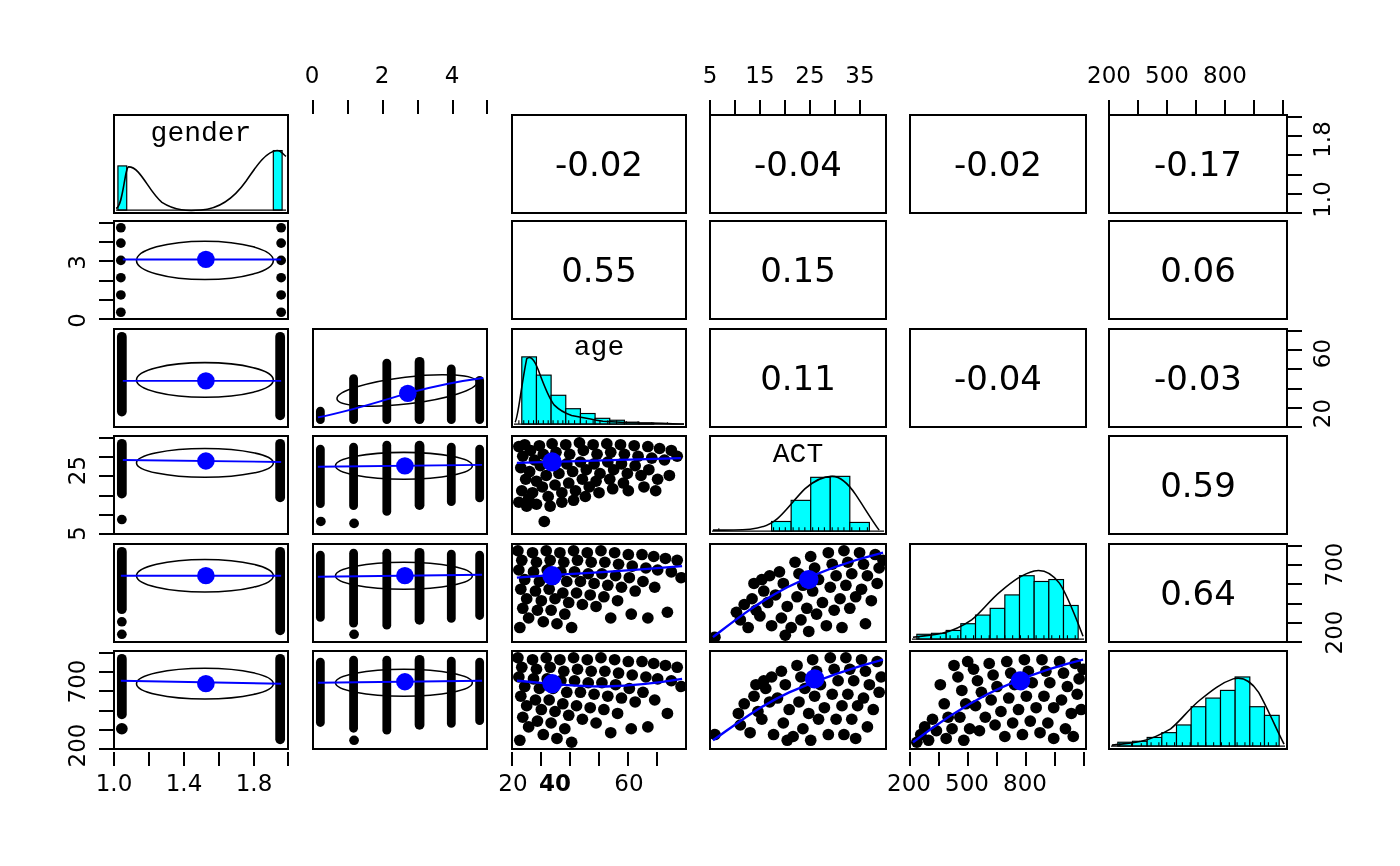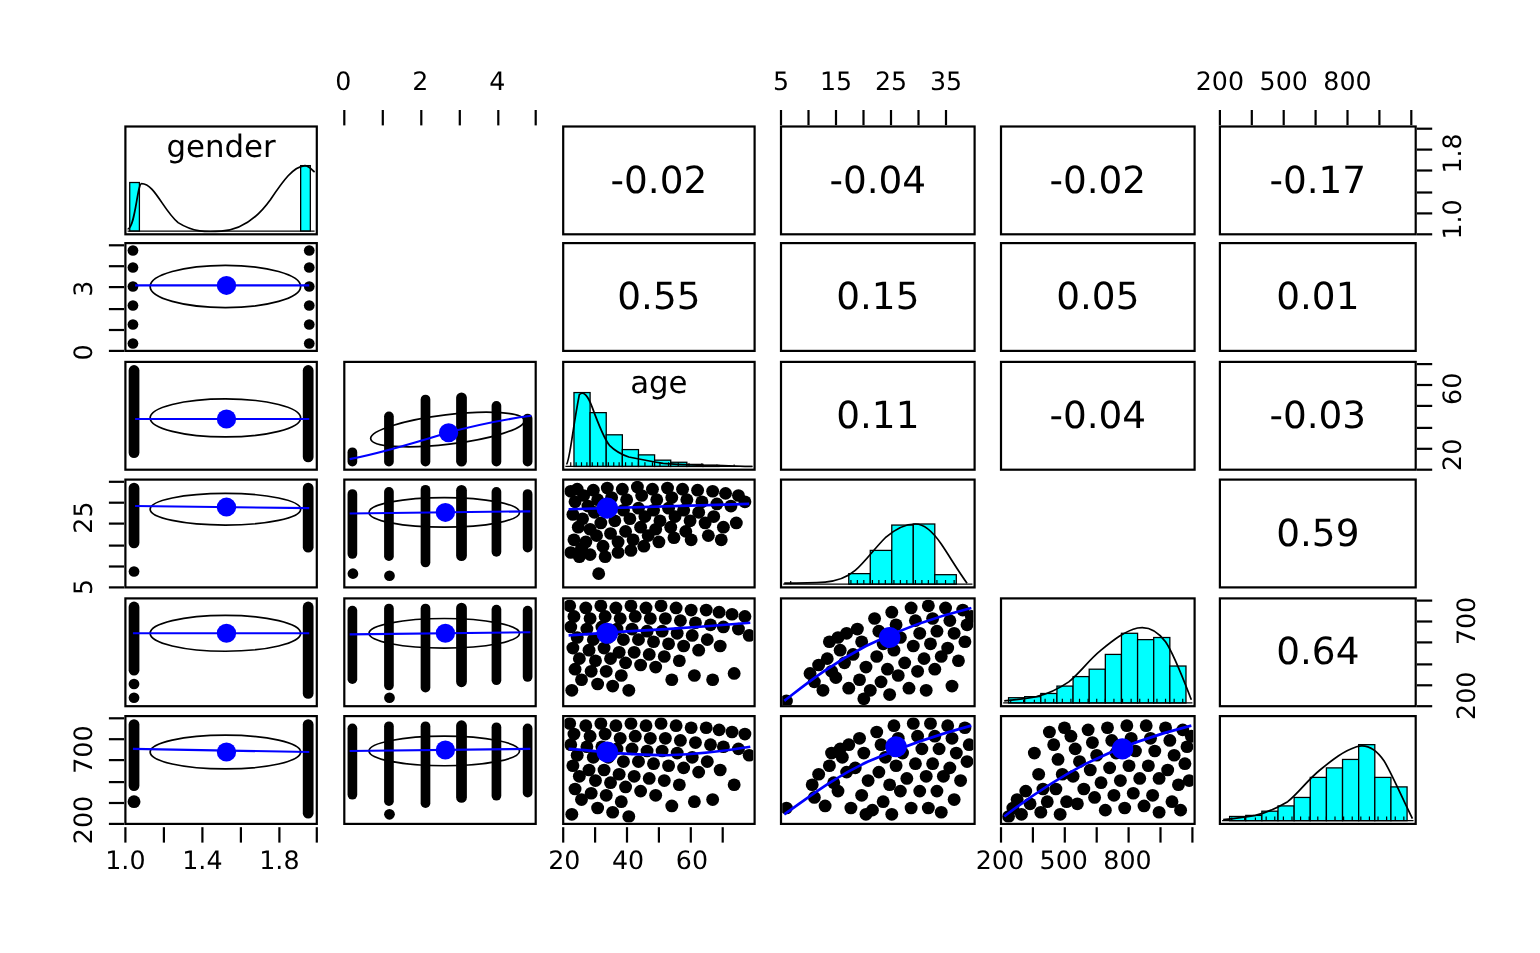--- a/index.html
+++ b/index.html
@@ -14,21 +14,21 @@
 
   
   .cell{position:absolute;box-sizing:border-box;}
   .cell.boxed{border:2px solid #000;background:#fff;}
 
   .corr{
     display:flex;align-items:center;justify-content:center;
     font-size:34px;letter-spacing:0px;line-height:1;
   }
 
-  .diag{overflow:hidden;}
+  .diag{overflow:hidden;font-family:Liberation Mono, monospace;}
   .diag .varname{
     position:absolute;left:0;right:0;top:4px;
     text-align:center;font-size:28px;line-height:1;
     pointer-events:none;z-index:6;
   }
   .diag .gfx{position:absolute;left:0;top:0;width:100%;height:100%;z-index:2;}
 
   .scat{overflow:hidden;}
   .scat .gfx{position:absolute;left:0;top:0;width:100%;height:100%;}
 
@@ -162,21 +162,21 @@
   </div>
 
   <div class="axis" style="left:511px;top:752px;width:176px;height:30px;">
     <div class="tick" style="left:0px;  top:0px;width:2px;height:14px;"></div>
     <div class="tick" style="left:29px; top:0px;width:2px;height:14px;"></div>
     <div class="tick" style="left:58px; top:0px;width:2px;height:14px;"></div>
     <div class="tick" style="left:87px; top:0px;width:2px;height:14px;"></div>
     <div class="tick" style="left:116px;top:0px;width:2px;height:14px;"></div>
     <div class="tick" style="left:145px;top:0px;width:2px;height:14px;"></div>
     <div class="tlab ctr" style="left:-18px;top:20px;width:40px;">20</div>
-    <div class="tlab ctr" style="left:40px;top:20px;width:40px;">40</div>
+    <div class="tlab ctr" style="left:24px;top:20px;width:40px;font-weight:bold;">40</div>
     <div class="tlab ctr" style="left:98px;top:20px;width:40px;">60</div>
   </div>
 
   <div class="axis" style="left:909px;top:752px;width:178px;height:30px;">
     <div class="tick" style="left:0px;  top:0px;width:2px;height:14px;"></div>
     <div class="tick" style="left:29px; top:0px;width:2px;height:14px;"></div>
     <div class="tick" style="left:58px; top:0px;width:2px;height:14px;"></div>
     <div class="tick" style="left:87px; top:0px;width:2px;height:14px;"></div>
     <div class="tick" style="left:116px;top:0px;width:2px;height:14px;"></div>
     <div class="tick" style="left:145px;top:0px;width:2px;height:14px;"></div>
@@ -231,25 +231,22 @@
     </svg>
   </div>
 
 
   <div class="cell boxed corr" style="left:511px;top:220px;width:176px;height:100px;">
     <span>0.55</span>
   </div>
   <div class="cell boxed corr" style="left:709px;top:220px;width:178px;height:100px;">
     <span>0.15</span>
   </div>
-  <div class="cell boxed corr" style="left:909px;top:220px;width:178px;height:100px;">
-    <span>0.05</span>
-  </div>
   <div class="cell boxed corr" style="left:1108px;top:220px;width:180px;height:100px;">
-    <span>0.01</span>
+    <span>0.06</span>
   </div>
 
   <div class="cell boxed scat" style="left:113px;top:328px;width:176px;height:100px;">
     <svg class="gfx" viewBox="0 0 176 100" preserveAspectRatio="none">
       <rect x="2" y="2" width="10" height="88" rx="5" fill="#000"></rect>
       <rect x="164" y="2" width="10" height="92" rx="5" fill="#000"></rect>
       <ellipse cx="92" cy="52" rx="70" ry="18" fill="none" stroke="#000" stroke-width="1.6"></ellipse>
       <line x1="8" y1="53" x2="170" y2="53" stroke="#0000ff" stroke-width="2"></line>
       <circle cx="93" cy="53" r="9" fill="#0000ff"></circle>
     </svg>
@@ -462,20 +459,21 @@
         <line x1="116" y1="94" x2="116" y2="98"></line>
           <line x1="124" y1="94" x2="124" y2="98"></line>
         <line x1="130" y1="94" x2="130" y2="98"></line>
           <line x1="136" y1="94" x2="136" y2="98"></line>
         <line x1="144" y1="94" x2="144" y2="98"></line>
           <line x1="152" y1="94" x2="152" y2="98"></line>
         <line x1="160" y1="94" x2="160" y2="98"></line>
       </g>
       <line x1="1" y1="98" x2="177" y2="98" stroke="#000" stroke-width="1.2"></line>
     </svg>
+    <div class="varname">ACT</div>
   </div>
 
   <div class="cell boxed corr" style="left:1108px;top:435px;width:180px;height:100px;">
     <span>0.59</span>
   </div>
 
   <div class="cell boxed scat" style="left:113px;top:543px;width:176px;height:100px;">
     <svg class="gfx" viewBox="0 0 176 100" preserveAspectRatio="none">
       <rect x="2" y="2" width="10" height="70" rx="5" fill="#000"></rect>
       <circle cx="7" cy="80" r="5" fill="#000"></circle>

